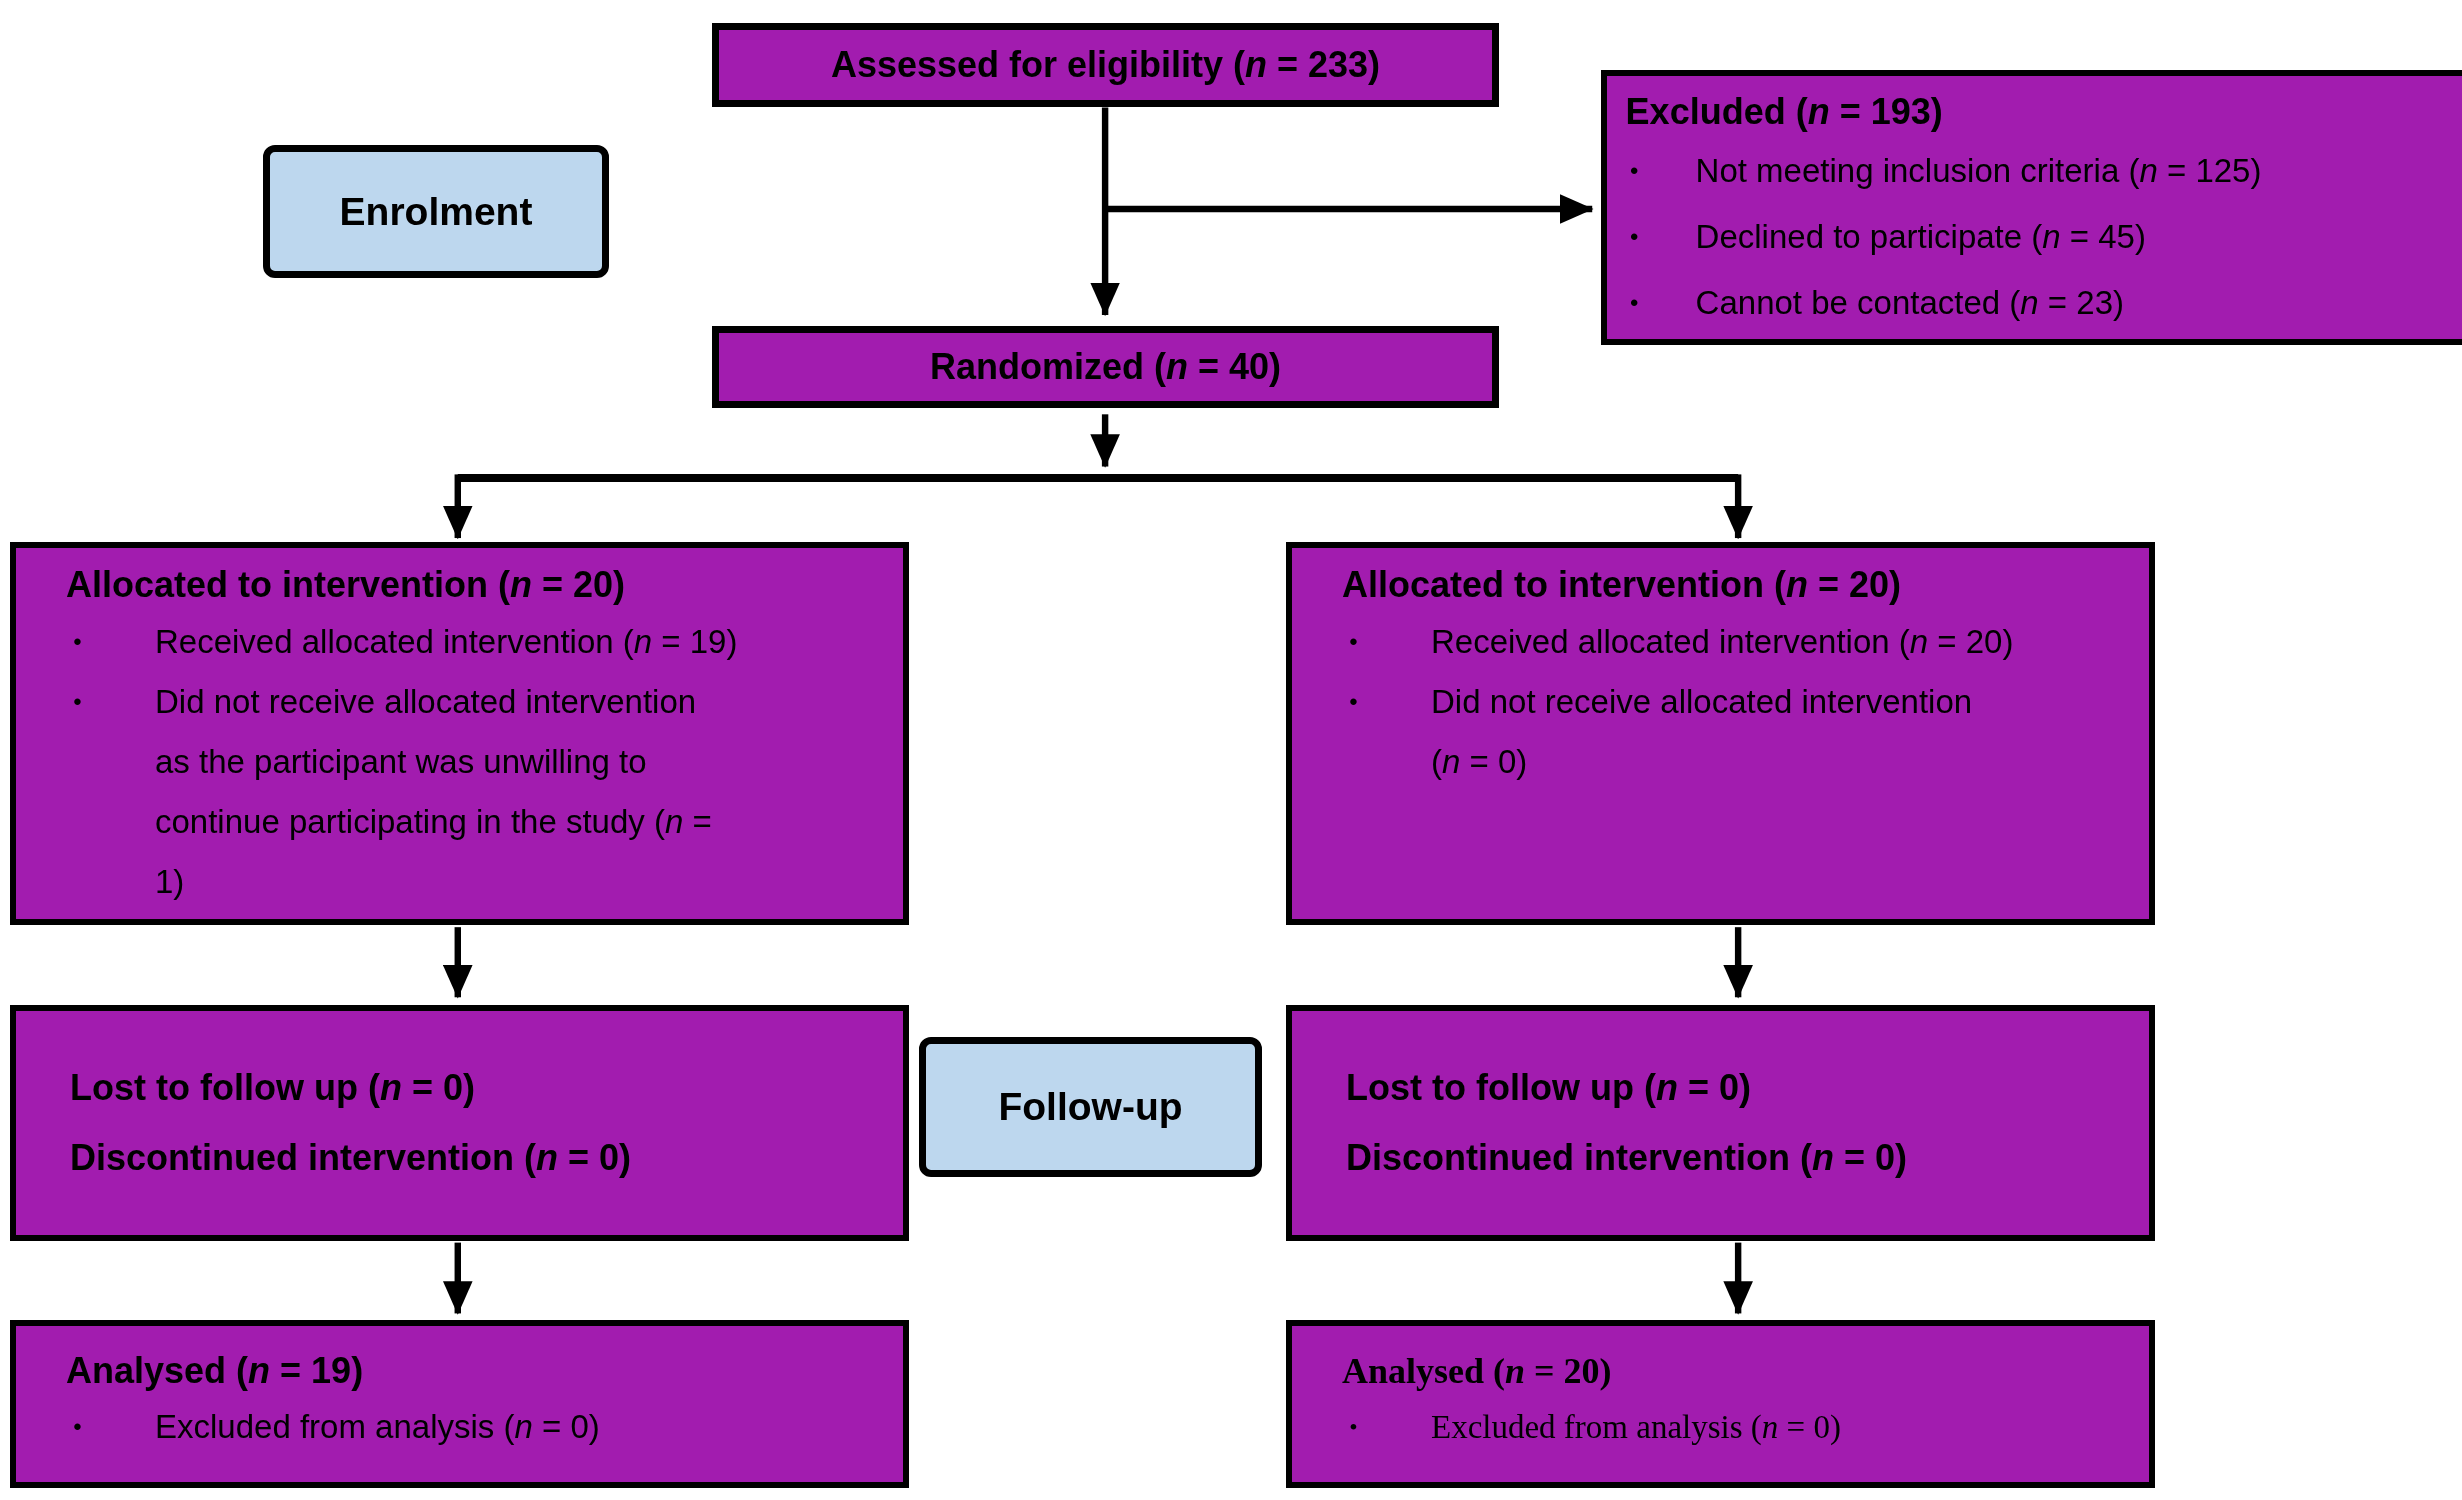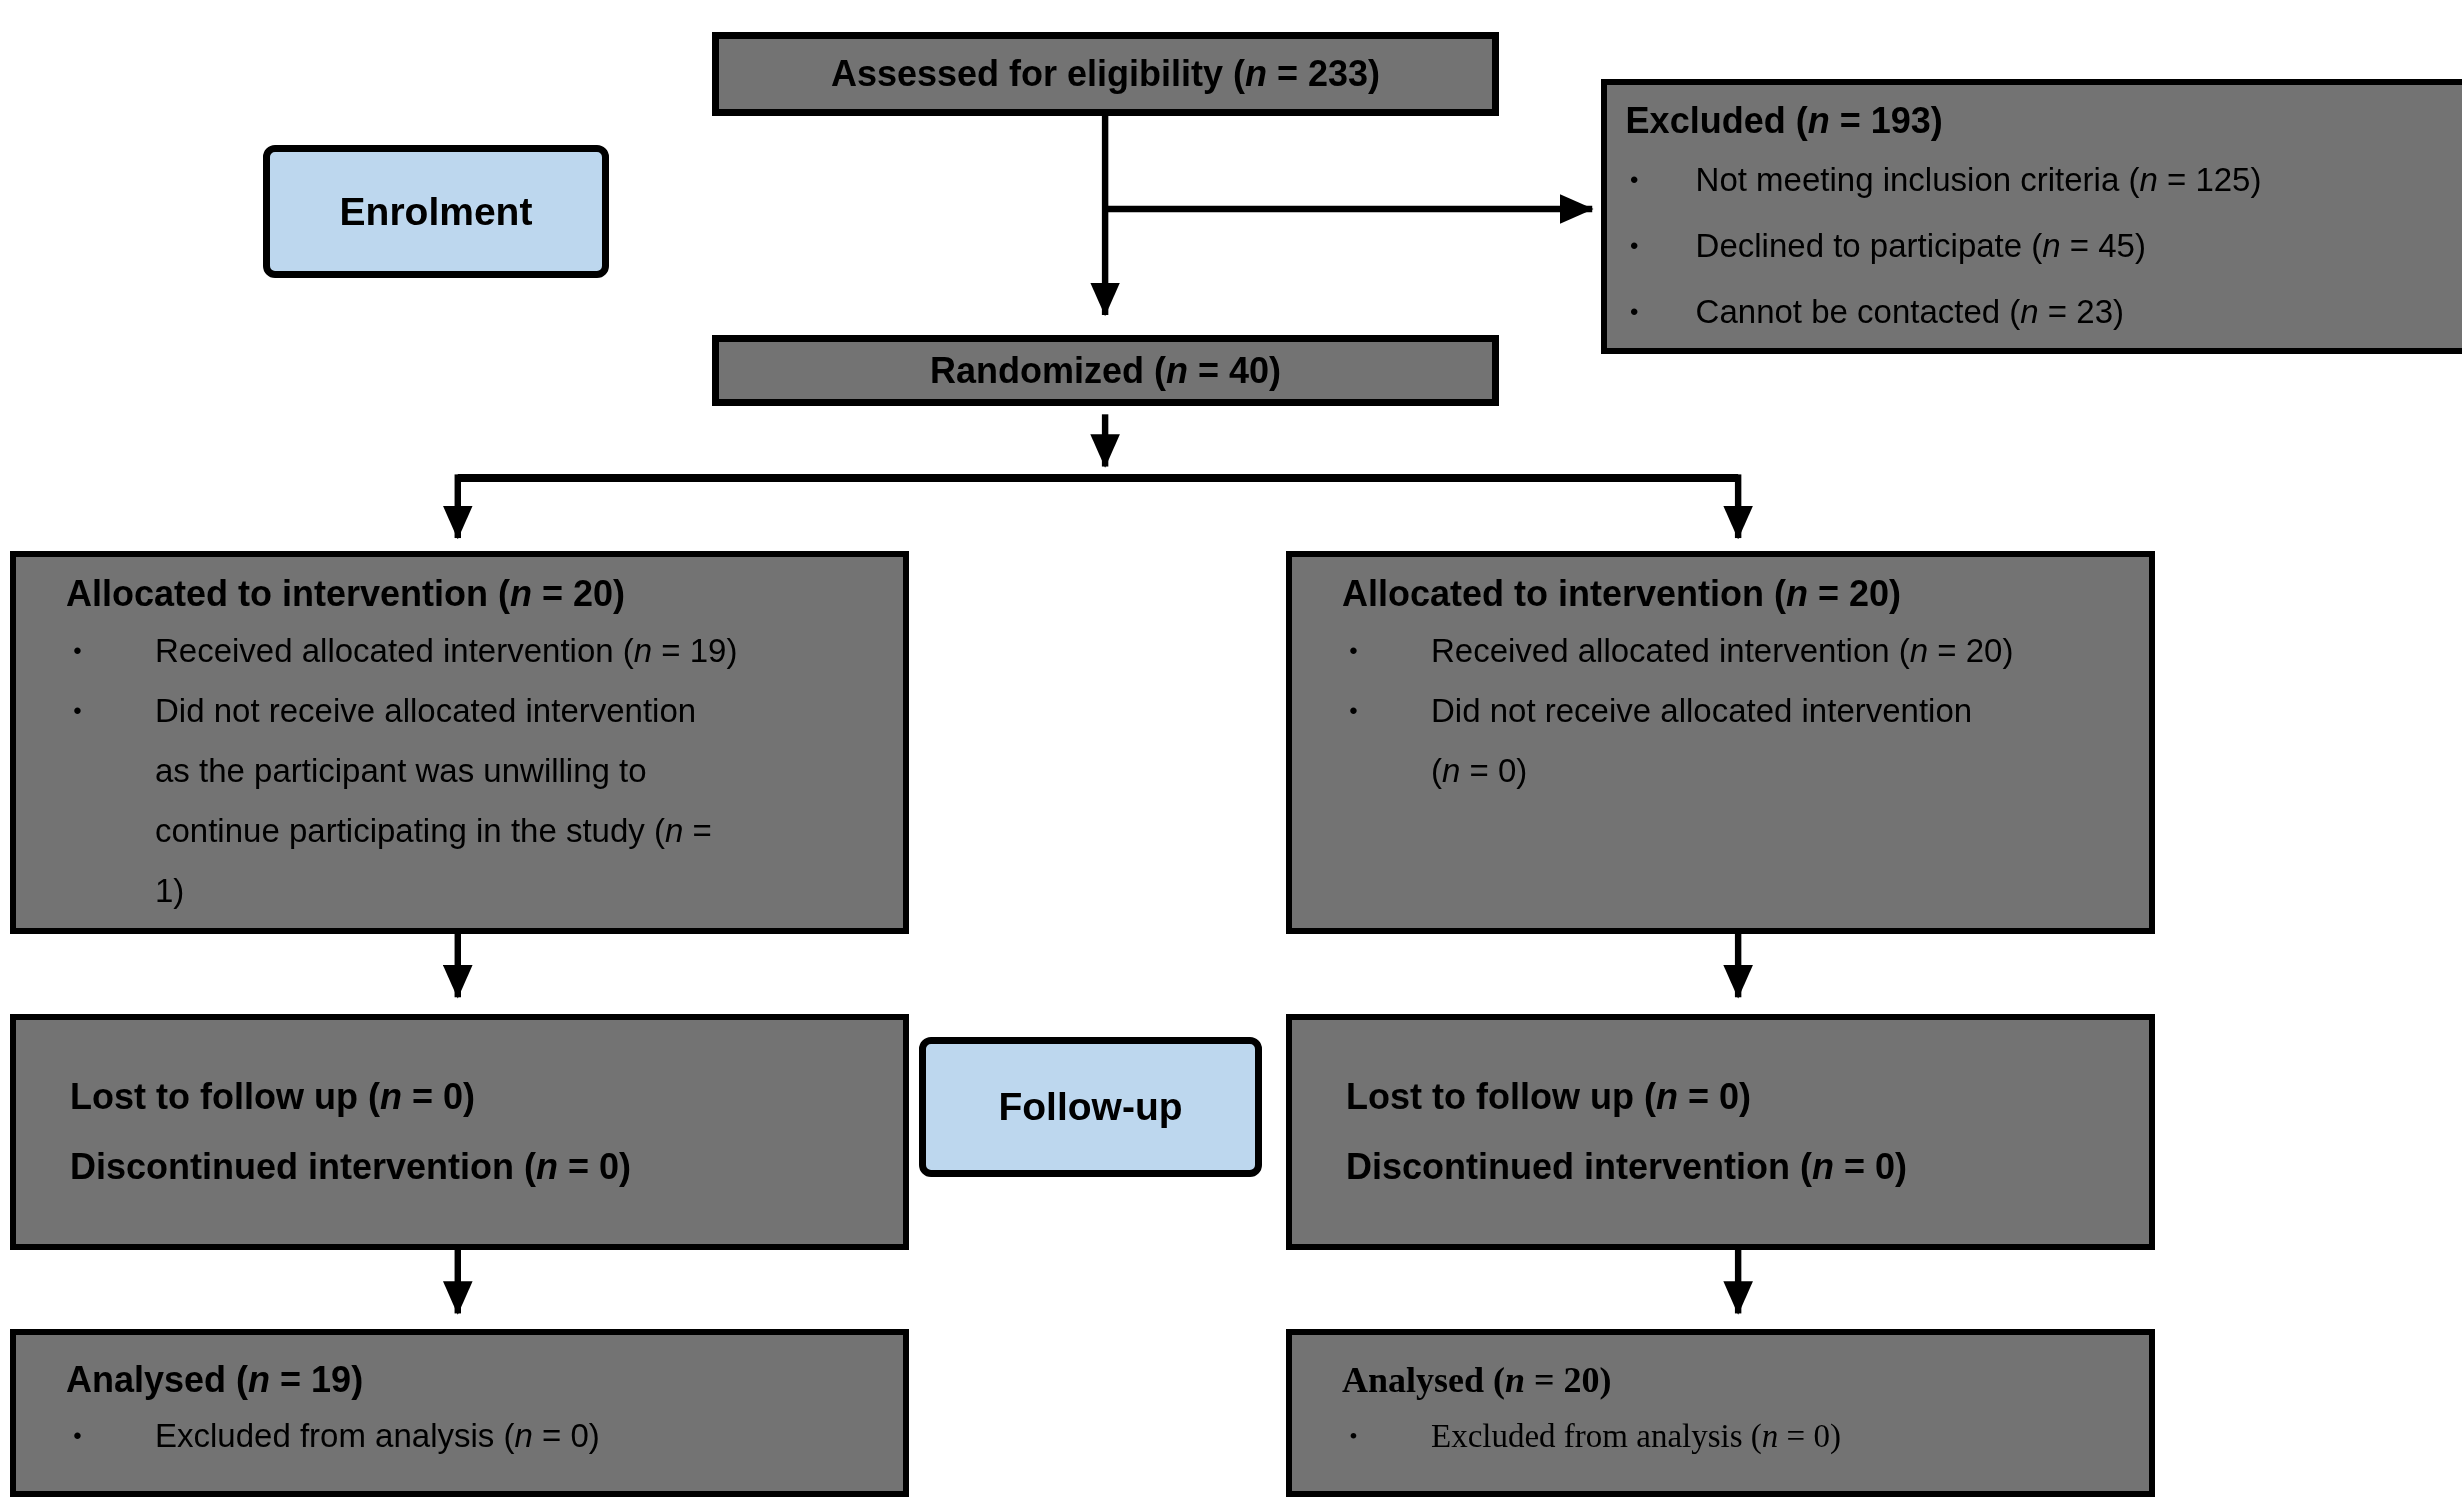--- a/index.html
+++ b/index.html
@@ -13,24 +13,23 @@
     overflow:hidden;
   }
   svg.connectors{
     position:absolute;
     left:0;top:0;
     width:2462px;height:1501px;
     pointer-events:none;
   }
   .box{
     position:absolute;
-    background:#737373;
+    background:#a21caf;
     border:6.4px solid #000000;
     box-sizing:border-box;
-    margin-top:9px;
   }
   .box.thick{border-width:7.2px;}
   .center{
     display:flex;
     align-items:center;
     justify-content:center;
     text-align:center;
   }
   .headline{
     font-size:36px;
@@ -126,21 +125,21 @@
     <div class="bullet">
       <span class="dot">•</span>
       <span class="btext">Declined to participate (<i>n</i> = 45)</span>
     </div>
     <div class="bullet">
       <span class="dot">•</span>
       <span class="btext">Cannot be contacted (<i>n</i> = 23)</span>
     </div>
   </div>
 
-  <div class="box thick center" style="left:712px;top:326px;width:787px;height:71px;">
+  <div class="box thick center" style="left:712px;top:326px;width:787px;height:82px;">
     <div class="headline">Randomized (<i>n</i> = 40)</div>
   </div>
 
   <div class="box pad-wide" style="left:10px;top:542px;width:899px;height:383px;">
     <div class="box-title">Allocated to intervention (<i>n</i> = 20)</div>
     <div class="bullet">
       <span class="dot">•</span>
       <span class="btext">Received allocated intervention (<i>n</i> = 19)</span>
     </div>
     <div class="bullet">

